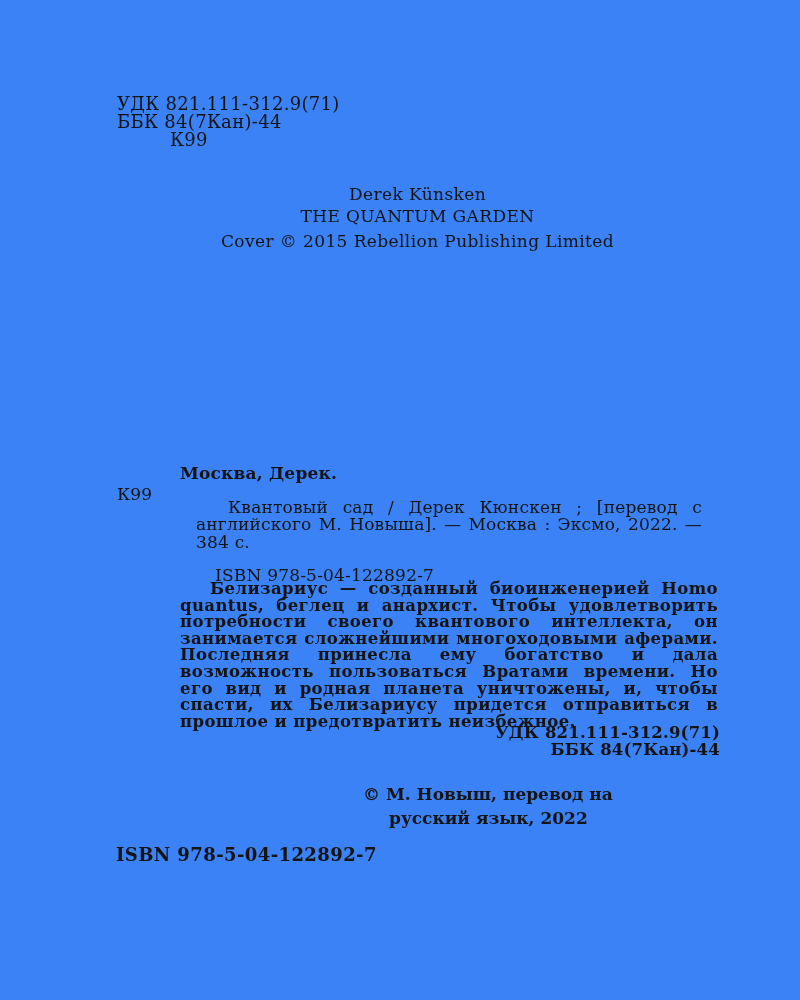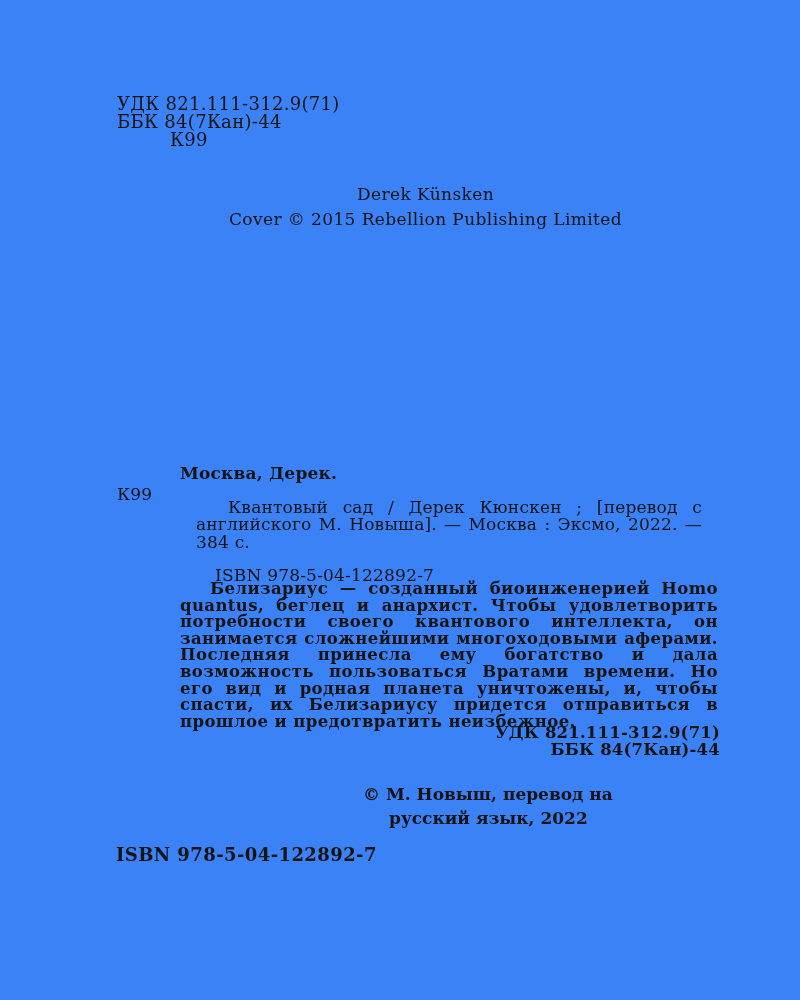--- a/index.html
+++ b/index.html
@@ -19,21 +19,21 @@
   
   .top-codes {
     position: absolute; left: 117px; top: 95px;
     font-size: 18px; line-height: 18px; letter-spacing: 0.3px;
     white-space: nowrap;
   }
   .top-codes .author-code { margin-left: 53px; }
 
   
   .title-block {
-    position: absolute; left: 125px; top: 183px; width: 601px;
+    position: absolute; left: 117px; top: 183px; width: 601px;
     text-align: center; font-size: 17px; letter-spacing: 0.4px;
   }
   .t-line { line-height: 22px; }
   .t-line.copyright { margin-top: 7px; }
   .t-line.cover { margin-top: 3px; }
 
   
   .catalog {
     position: absolute; left: 117px; top: 465px; width: 601px;
     font-size: 17px; line-height: 17.5px; letter-spacing: 0.2px;
@@ -80,20 +80,21 @@
 <div class="page">
 
   <div class="top-codes">
     <div>УДК 821.111-312.9(71)</div>
     <div>ББК 84(7Кан)-44</div>
     <div class="author-code">К99</div>
   </div>
 
   <div class="title-block">
     <div class="t-line">Derek Künsken</div>
+    <div class="t-line">THE QUANTUM GARDEN</div>
     <div class="t-line cover">Cover © 2015 Rebellion Publishing Limited</div>
   </div>
 
   <div class="catalog">
     <div class="hang-code">К99</div>
     <p class="cat-author">Москва, Дерек.</p>
     <p class="cat-desc">Квантовый сад / Дерек Кюнскен ; [перевод с английского М. Новыша]. — Москва : Эксмо, 2022. — 384 с.</p>
     <div class="cat-isbn">ISBN 978-5-04-122892-7</div>
   </div>
 

